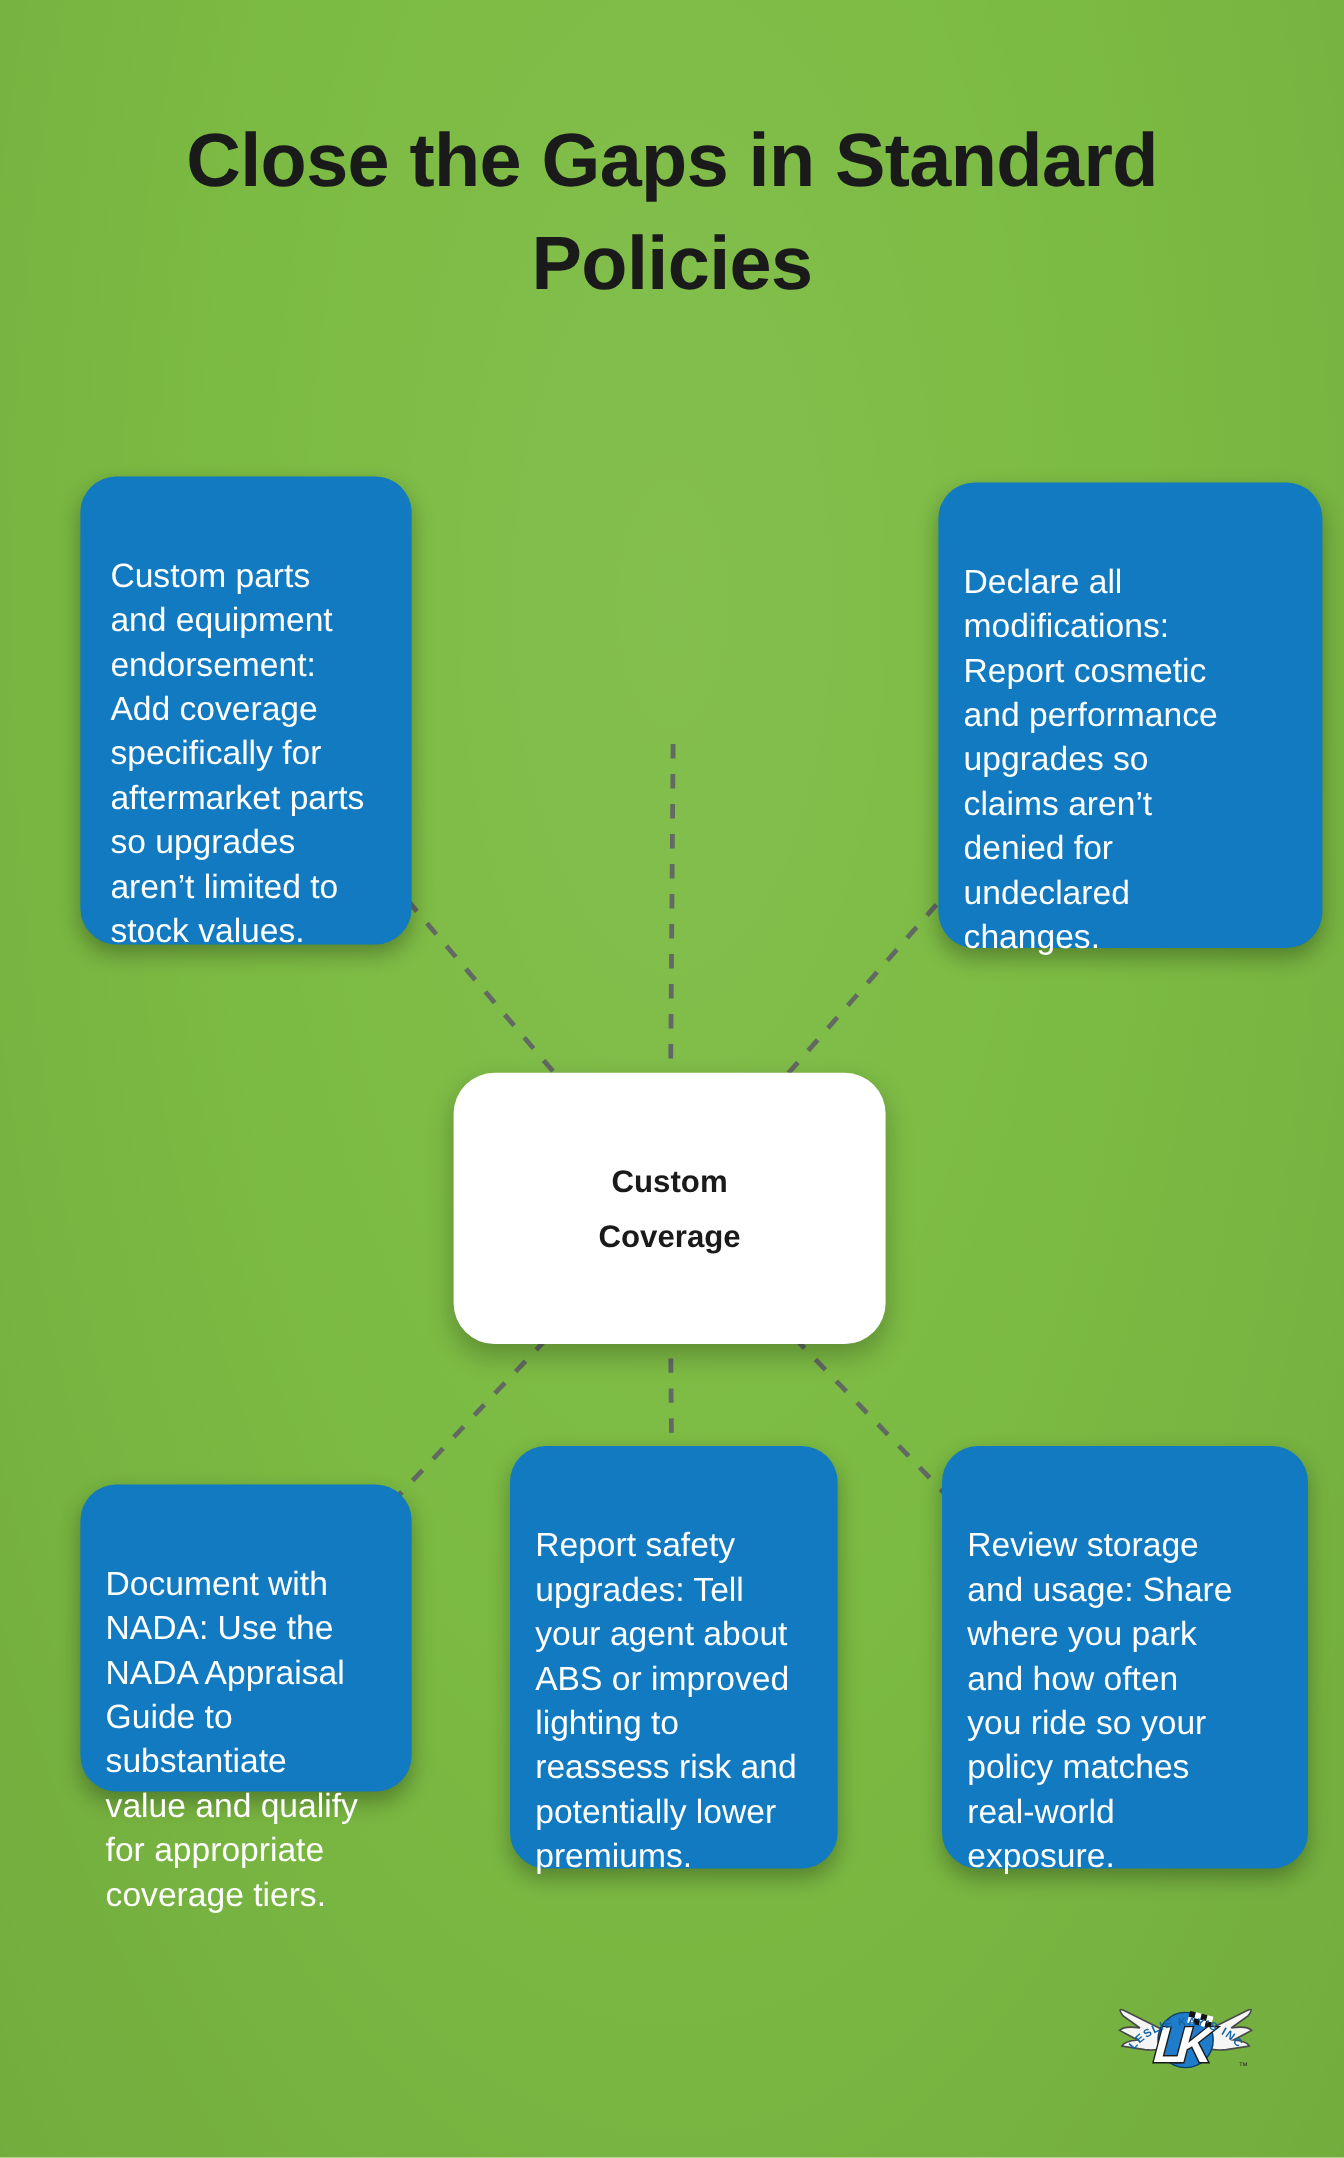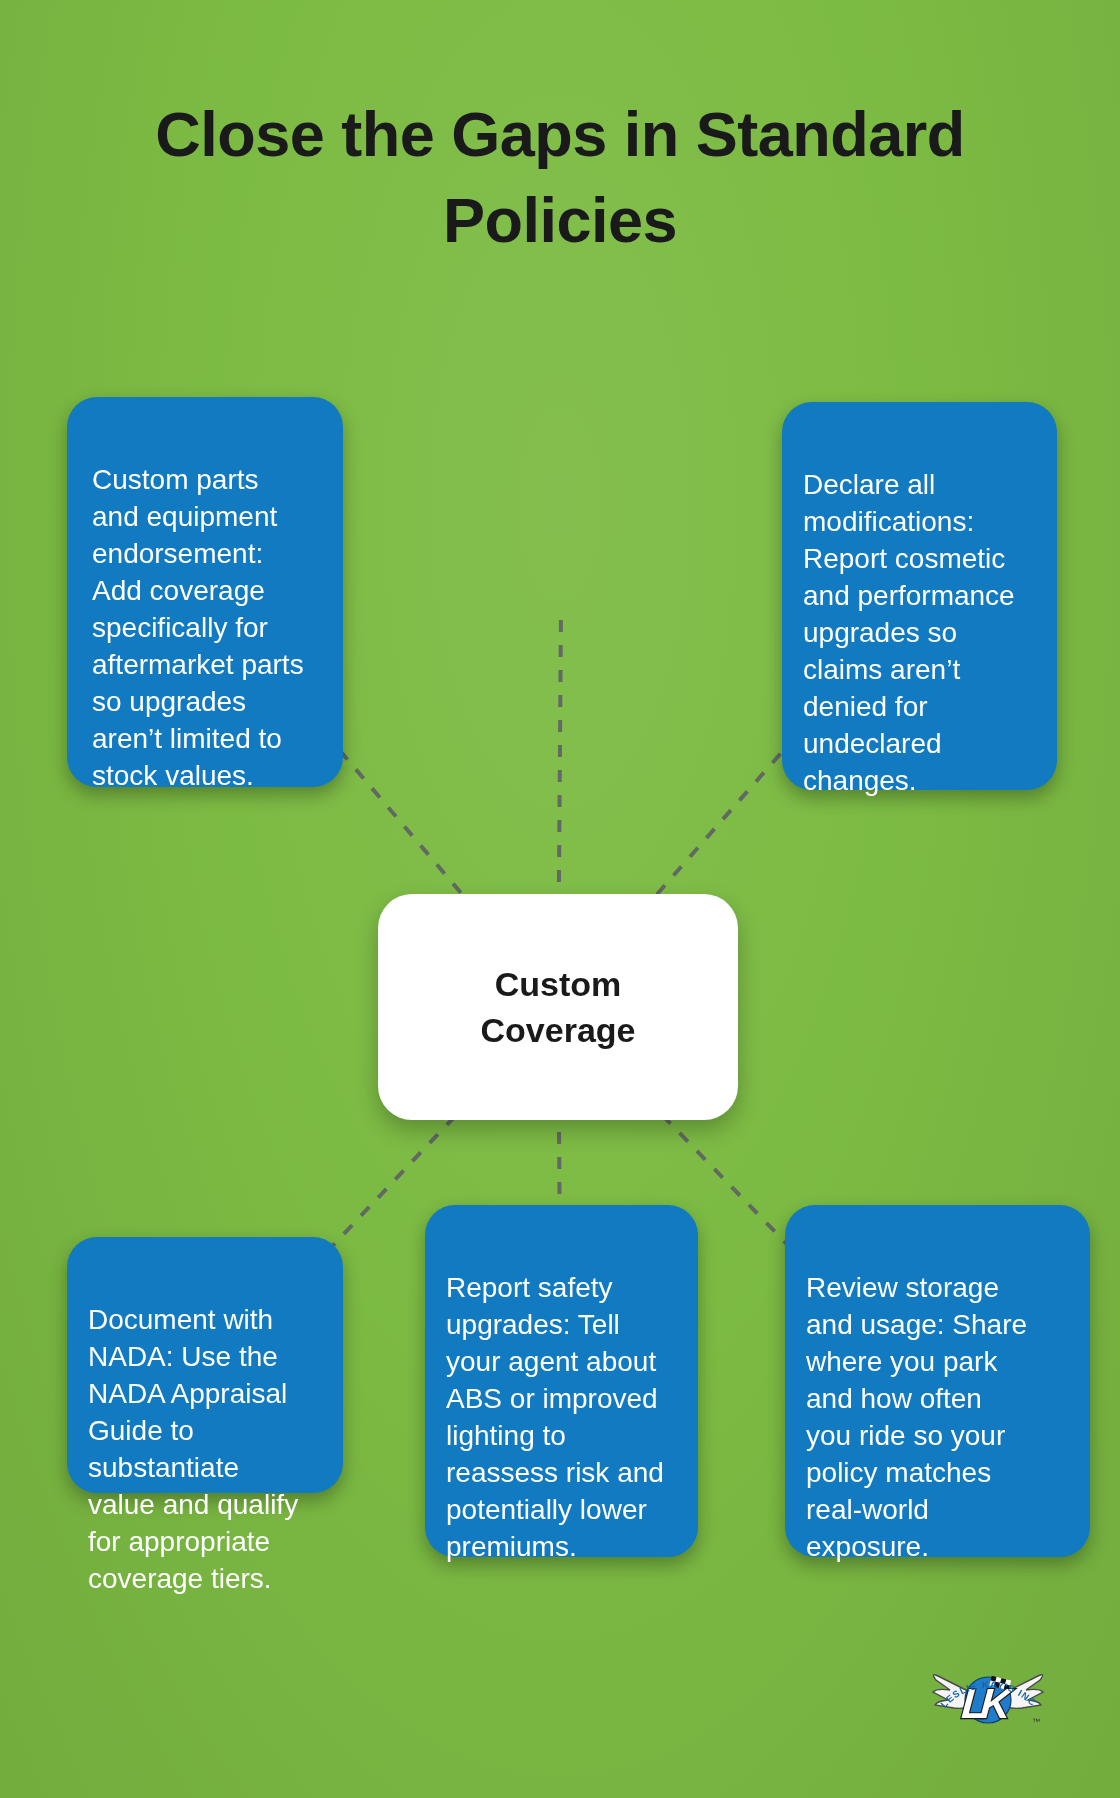--- a/index.html
+++ b/index.html
@@ -45,32 +45,32 @@
     background:var(--node-fill);
     color:var(--node-text);
     border-radius:30px;
     padding:27px 20px 25px 21px;
     font-size:28px;line-height:37px;
     white-space:pre-line;
     box-shadow:0 8px 18px rgba(0,0,0,0.30);
   }
   .n1{left:67px;top:397px;width:276px;height:390px;padding-left:25px;}
   .n2{left:425px;top:400px;width:273px;height:424px;}
-  .n3{left:782px;top:402px;width:275px;height:388px;}
+  .n3{left:782px;top:402px;width:320px;height:388px;}
   .n4{left:67px;top:1237px;width:276px;height:256px;}
   .n5{left:425px;top:1205px;width:273px;height:352px;}
   .n6{left:785px;top:1205px;width:305px;height:352px;}
   .center-node{
     position:absolute;z-index:2;
     left:378px;top:894px;width:360px;height:226px;
     background:var(--center-fill);
     border-radius:34px;
     display:flex;align-items:center;justify-content:center;
     text-align:center;
-    font-weight:700;font-size:34px;line-height:46px;
+    font-weight:700;font-size:26px;line-height:46px;
     color:var(--center-text);
     white-space:pre-line;
     box-shadow:0 10px 22px rgba(0,0,0,0.25);
   }
   .logo{
     position:absolute;z-index:1;
     left:928px;top:1658px;width:124px;height:76px;
   }
   .logo svg{width:100%;height:100%;display:block;}
 </style>

